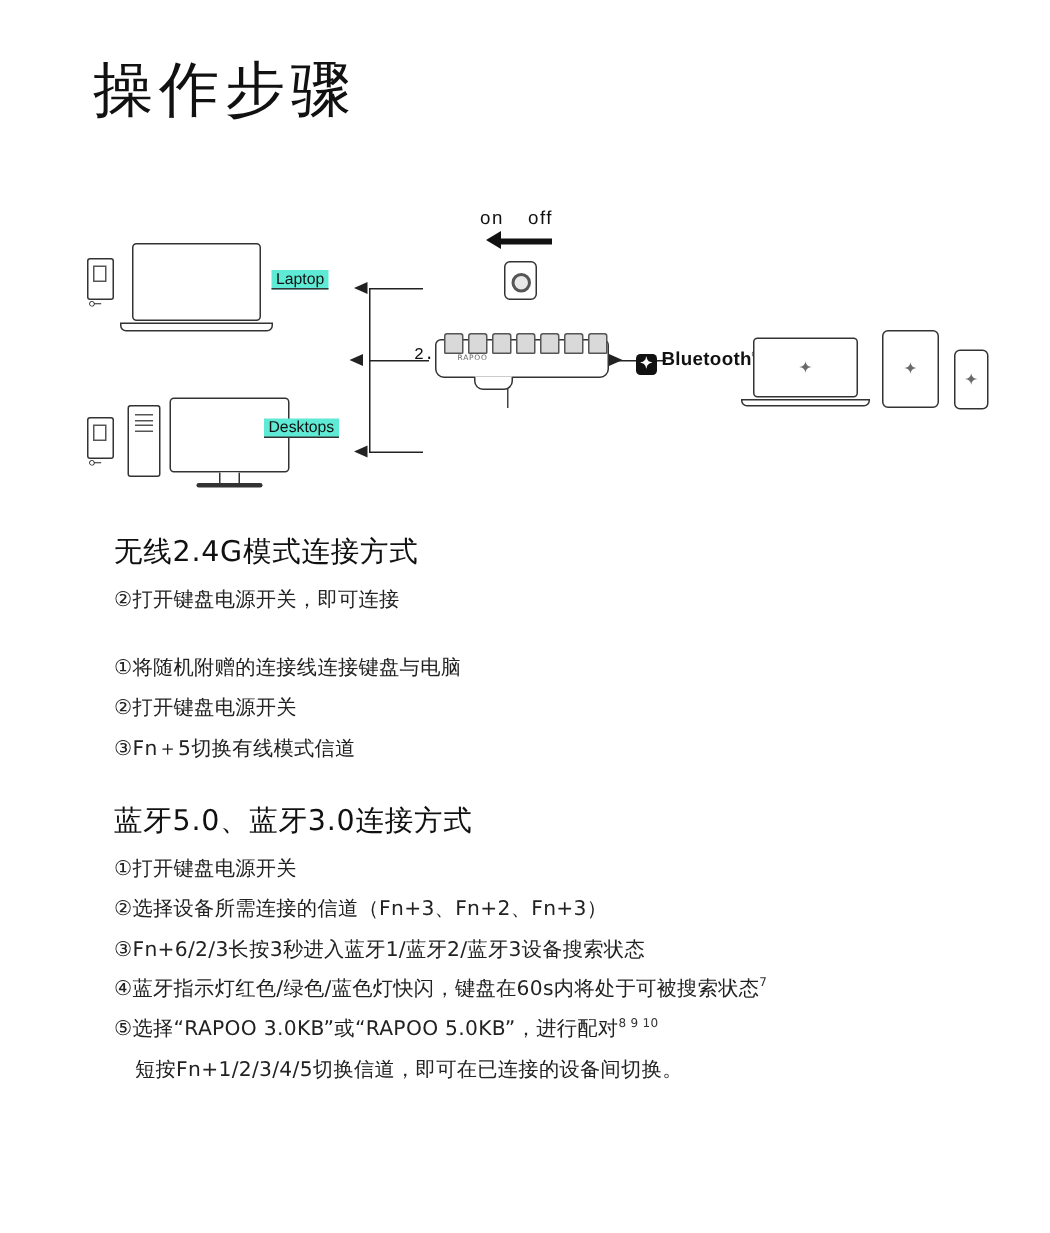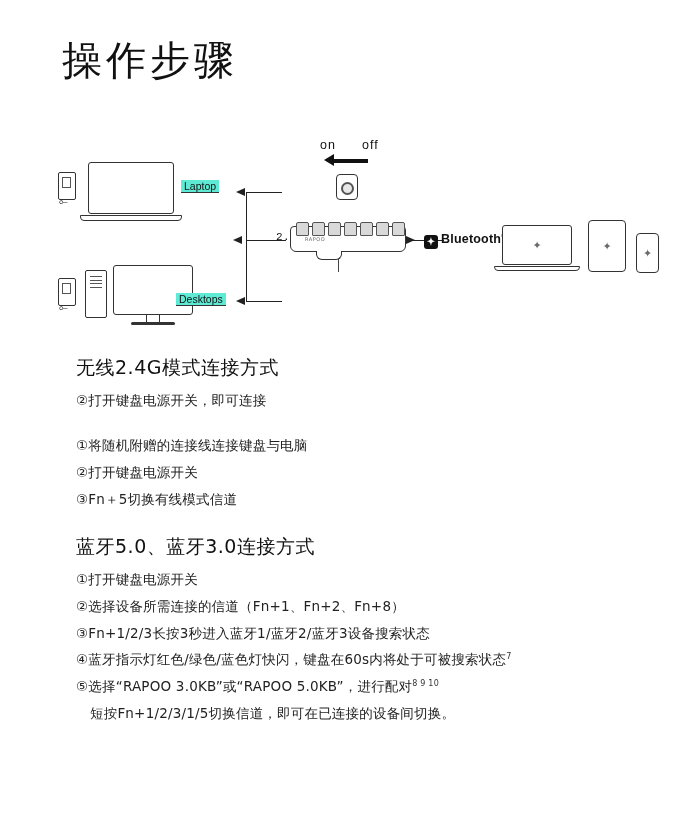--- a/index.html
+++ b/index.html
@@ -415,36 +415,36 @@
 
     <div class="tower" style="left:85px; top:140px;">
       <span class="bay"></span>
         <span class="bay bay2"></span>
     </div>
     <div class="monitor" style="left:113px; top:135px;">
       <div class="screen"></div>
       <div class="neck"></div>
       <div class="foot"></div>
     </div>
-    <div class="dev-label" style="left:176px; top:163px;">Desktops</div>
+    <div class="dev-label" style="left:176px; top:149px;">Desktops</div>
 
     <div class="v-line" style="left:246px; top:62px; height:110px;"></div>
     <div class="arrow-line" style="left:246px; top:62px; width:36px;"></div>
     <div class="arrow-head-l" style="left:236px; top:58px;"></div>
     <div class="arrow-line" style="left:246px; top:171px; width:36px;"></div>
     <div class="arrow-head-l" style="left:236px; top:167px;"></div>
     <div class="arrow-line" style="left:246px; top:110px; width:40px;"></div>
     <div class="arrow-head-l" style="left:233px; top:106px;"></div>
 
     <div class="badge-24g" style="left:247px; top:101px;">
       <span>2.4</span><span class="g-box">G</span>
     </div>
 
     <div class="onoff-label" style="left:320px; top:8px;">on</div>
-    <div class="onoff-label" style="left:362px; top:8px;">off</div>
+    <div class="onoff-label" style="left:352px; top:8px;">off</div>
     <div class="onoff-arrow-line" style="left:334px; top:29px; width:34px;"></div>
     <div class="onoff-arrow-head" style="left:324px; top:24px;"></div>
     <div class="knob" style="left:336px; top:44px;">
       <span class="dot"></span>
     </div>
 
     <div class="keyboard" style="left:290px; top:96px;">
       <div class="kb-cable"></div>
       <div class="kb-body">
         <div class="kb-keys">
@@ -493,21 +493,21 @@
 
     <div class="sec">
       <div class="sec-item">①将随机附赠的连接线连接键盘与电脑</div>
       <div class="sec-item">②打开键盘电源开关</div>
       <div class="sec-item">③Fn＋5切换有线模式信道</div>
     </div>
 
     <div class="sec">
       <div class="sec-title">蓝牙5.0、蓝牙3.0连接方式</div>
       <div class="sec-item">①打开键盘电源开关</div>
-      <div class="sec-item">②选择设备所需连接的信道（Fn+1、Fn+2、Fn+8）</div>
-      <div class="sec-item">③Fn+1/2/3长按3秒进入蓝牙1/蓝牙2/蓝牙3设备搜索状态</div>
+      <div class="sec-item">②选择设备所需连接的信道（Fn+3、Fn+2、Fn+3）</div>
+      <div class="sec-item">③Fn+6/2/3长按3秒进入蓝牙1/蓝牙2/蓝牙3设备搜索状态</div>
       <div class="sec-item"><span>④蓝牙指示灯红色/绿色/蓝色灯快闪，键盘在60s内将处于可被搜索状态</span><span class="sup">7</span></div>
       <div class="sec-item"><span>⑤选择“RAPOO 3.0KB”或“RAPOO 5.0KB”，进行配对</span><span class="sup">8 9 10</span></div>
-      <div class="sec-item indent">短按Fn+1/2/3/1/5切换信道，即可在已连接的设备间切换。</div>
+      <div class="sec-item indent">短按Fn+1/2/3/4/5切换信道，即可在已连接的设备间切换。</div>
     </div>
 
   </div>
 </div>
 
 </body></html>

